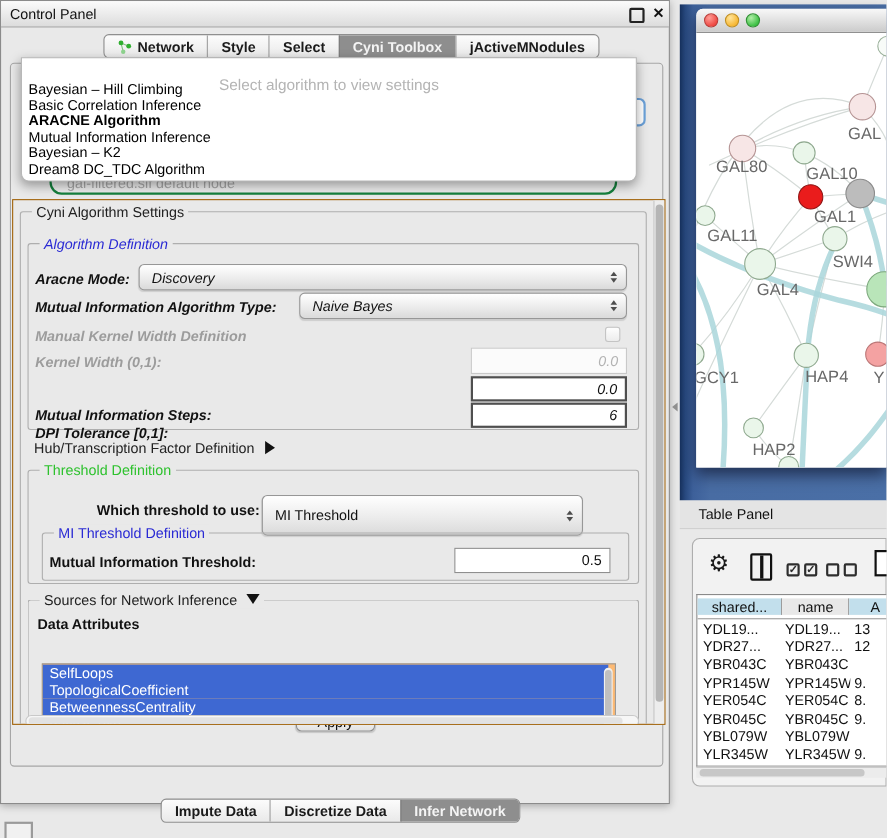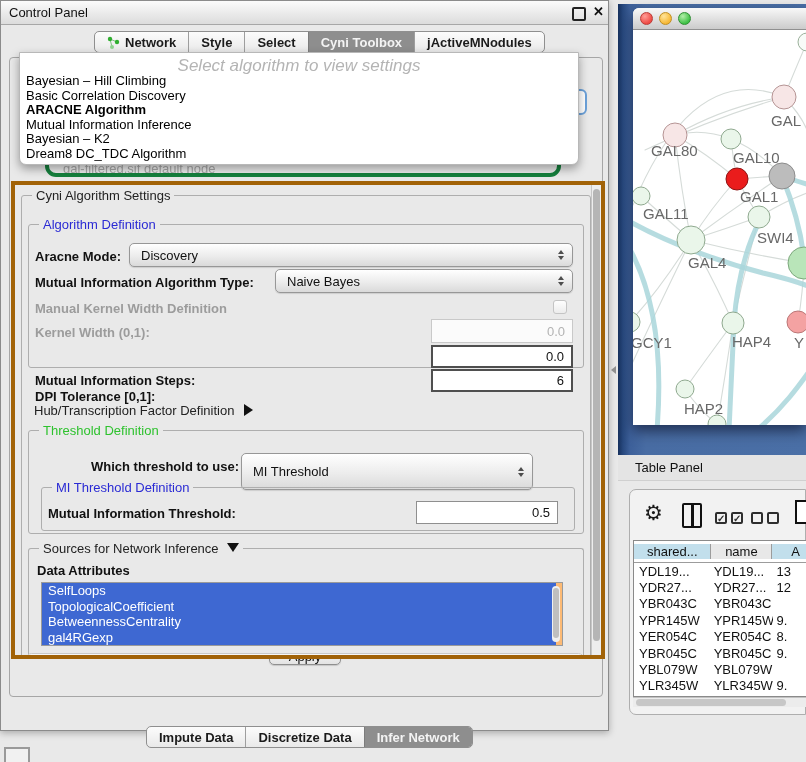--- a/index.html
+++ b/index.html
@@ -18,32 +18,32 @@
   .tabbar{display:flex;border:1px solid #8f8f8f;border-radius:5px;overflow:hidden;height:22px;
           background:linear-gradient(#fcfcfc,#e9e9e9);box-sizing:border-box;}
   .tab{display:flex;align-items:center;padding:0 12px;font-size:13px;font-weight:700;color:#1b1b1b;
        border-left:1px solid #9e9e9e;white-space:nowrap;}
   .tab:first-child{border-left:none;}
   .tab.selected{background:#8e8e8e;color:#f4f4f4;border-left-color:#7c7c7c;}
   .tabicon{display:inline-block;width:13px;height:13px;margin-right:5px;}
   
   .popup{left:18px;top:57px;width:560px;height:113px;background:#fff;border:1px solid #b8b8b8;
          border-radius:0 0 7px 7px;box-shadow:0 4px 10px rgba(0,0,0,.35);z-index:40;box-sizing:border-box;}
-  .popup-placeholder{width:100%;text-align:center;padding-top:3px;font-size:17px;color:#b4b4b4;font-style:italic;}
+  .popup-placeholder{width:100%;text-align:center;padding-top:16px;font-size:14px;color:#b4b4b4;}
   .algo-list{position:absolute;left:4px;top:21px;right:4px;}
   .algo-item{font-size:13px;line-height:14.6px;color:#000;padding-left:2px;}
   .algo-item.bold{font-weight:bold;}
   
   .combo-fragment{left:560px;top:94px;width:26px;height:26px;background:#fff;border:2px solid #6ba1d9;
                   border-radius:6px;z-index:5;box-sizing:border-box;}
-  .gal-box{left:44px;top:158px;width:516px;height:24px;border:4px solid #15803d;border-radius:11px;
+  .gal-box{left:44px;top:158px;width:516px;height:24px;border:2px solid #15803d;border-radius:11px;
            background:#ededed;z-index:5;box-sizing:border-box;overflow:hidden;}
   .gal-box span{display:block;margin:4px 0 0 14px;font-size:13px;color:#a8a8a8;}
   
-  .settings{left:10px;top:186px;width:594px;height:478px;border:4px solid #a16207;background:#e9e9e9;
+  .settings{left:10px;top:186px;width:594px;height:478px;border:1px solid #a16207;background:#e9e9e9;
             box-sizing:border-box;overflow:hidden;z-index:8;}
   .vscroll{right:0;top:0;width:10px;height:100%;background:#ededed;border-left:1px solid #c6c6c6;box-sizing:border-box;}
   .vscroll .thumb{position:absolute;left:1px;top:4px;width:7px;height:452px;background:#b5b5b5;border-radius:4px;}
   .group{border:1px solid #aeaeae;border-radius:3px;box-sizing:border-box;}
   .legend{position:absolute;top:-8px;left:10px;background:#e9e9e9;padding:0 4px;font-size:13px;line-height:15px;white-space:nowrap;}
   .lbl{font-size:13px;font-weight:bold;color:#111;white-space:nowrap;}
   .lbl.disabled{color:#9c9c9c;}
   .plain{font-size:13px;color:#222;white-space:nowrap;}
   .combo{background:linear-gradient(#ffffff,#ececec 55%,#dadada);border:1px solid #979797;border-radius:5px;
          font-size:13px;color:#111;display:flex;align-items:center;padding-left:11px;box-sizing:border-box;
@@ -55,21 +55,21 @@
   .field{background:#fff;border:1px solid #8f8f8f;font-size:13px;color:#111;display:flex;align-items:center;
          justify-content:flex-end;padding-right:7px;box-sizing:border-box;}
   .field.strong{border:2px solid #4f4f4f;}
   .field.disabled{background:#fbfbfb;border:1px solid #c9c9c9;color:#b3b3b3;}
   .checkbox{width:14px;height:14px;border:1px solid #c4c4c4;border-radius:3px;
             background:linear-gradient(#fefefe,#ececec);box-sizing:border-box;}
   .tri-right{display:inline-block;width:0;height:0;border-top:6px solid transparent;border-bottom:6px solid transparent;
              border-left:9px solid #111;margin-left:10px;vertical-align:-1px;}
   .tri-down{display:inline-block;width:0;height:0;border-left:6px solid transparent;border-right:6px solid transparent;
             border-top:9px solid #111;margin-left:8px;vertical-align:1px;}
-  .listbox{background:#fdba74;border:1px solid #9a9a9a;box-sizing:border-box;overflow:hidden;}
+  .listbox{background:#fdba74;border:1px solid #9a9a9a;box-sizing:border-box;overflow:hidden;margin-top:24px;}
   .attr-item{height:15.5px;line-height:15.5px;font-size:13px;color:#fff;background:#3e68d2;padding-left:6px;
              width:calc(100% - 12px);}
   .list-vscroll{position:absolute;right:2px;top:3px;width:8px;height:56px;background:#f0f0f0;border-radius:4px;}
   .list-vscroll .thumb{position:absolute;left:1px;top:2px;width:6px;height:50px;background:#bfbfbf;border-radius:3px;}
   .hscroll{border:1px solid #c9c9c9;border-radius:6px;background:#f6f6f6;box-sizing:border-box;}
   .hscroll .thumb{position:absolute;left:2px;top:1px;height:7px;background:#e2e2e2;border-radius:4px;}
   .btn{background:linear-gradient(#ffffff,#e3e3e3);border:1px solid #8f8f8f;border-radius:5px;font-size:13px;
        color:#111;display:flex;align-items:center;justify-content:center;box-shadow:0 1px 1px rgba(0,0,0,.15);box-sizing:border-box;}
   .corner-sq{left:4px;top:747px;width:26px;height:20px;border:2px solid #9a9a9a;background:#f1f1f1;box-sizing:border-box;}
   .divider-grip{left:611px;top:366px;width:0;height:0;border-top:4px solid transparent;border-bottom:4px solid transparent;
@@ -162,37 +162,37 @@
       </span>
   </div>
   <div class="abs gal-box" style="top:152px;">
     <span>gal-filtered.sif default node</span>
   </div>
 
   <div class="abs popup" style="top:51px;">
     <div class="popup-placeholder">Select algorithm to view settings</div>
     <div class="algo-list" id="algo-list">
         <div class="algo-item">Bayesian – Hill Climbing</div>
-        <div class="algo-item">Basic Correlation Discovery</div>
+        <div class="algo-item">Basic Correlation Inference</div>
         <div class="algo-item bold">ARACNE Algorithm</div>
         <div class="algo-item">Mutual Information Inference</div>
         <div class="algo-item">Bayesian – K2</div>
         <div class="algo-item">Dream8 DC_TDC Algorithm</div>
       </div>
   </div>
 
   <div class="abs settings" style="top:180px;">
     <div class="abs vscroll">
         <div class="thumb"></div>
       </div>
 
     <div class="abs group" style="left:6px;top:10px;width:570px;height:470px;">
       <span class="legend plain">Cyni Algorithm Settings</span>
 
-      <div class="abs group" style="left:6px;top:28px;width:556px;height:144px;">
+      <div class="abs group" style="left:6px;top:28px;width:556px;height:170px;font-style:italic;">
         <span class="legend" style="color:#2a2ad4;">Algorithm Definition</span>
 
         <div class="abs lbl" style="left:6px;top:24px;">Aracne Mode:</div>
         <div class="abs combo" style="left:100px;top:18px;width:444px;height:24px;">
           <span>Discovery</span>
           <span class="spin">
               <i class="up"></i>
               <i class="dn"></i>
             </span>
         </div>

